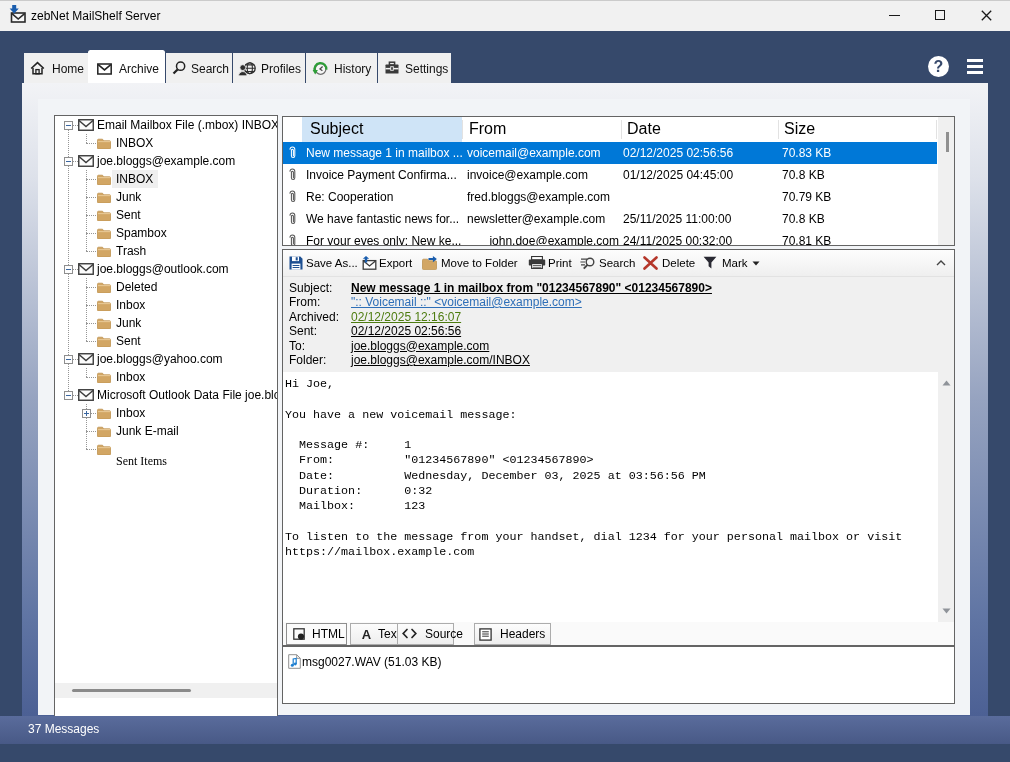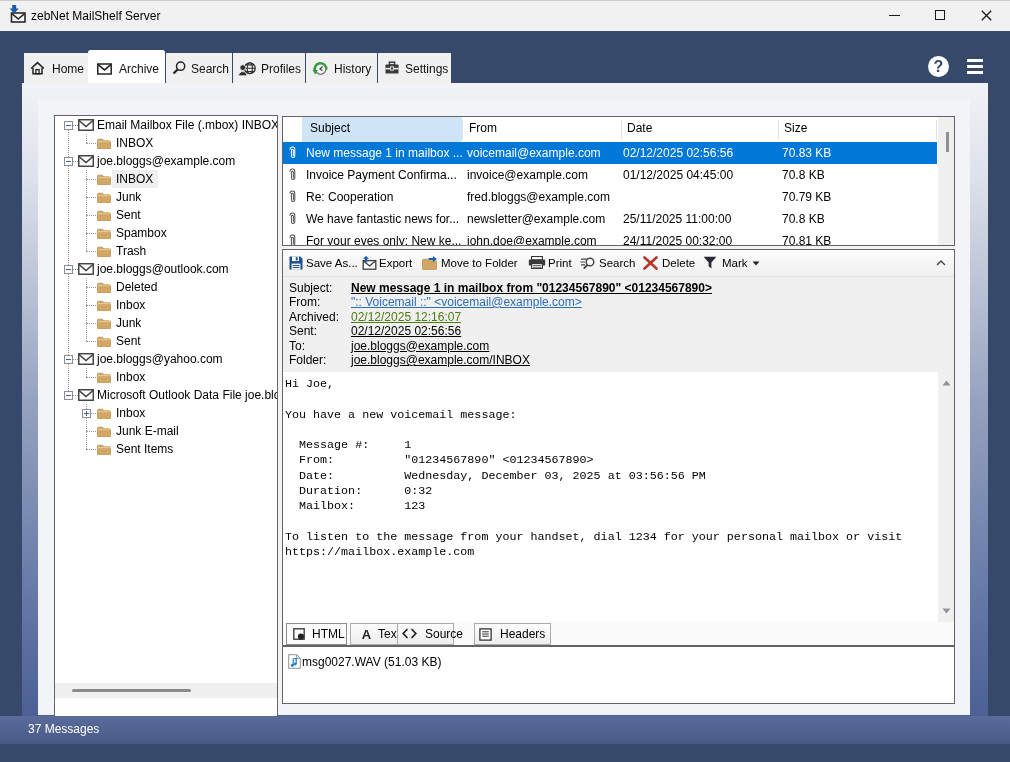--- a/index.html
+++ b/index.html
@@ -12,21 +12,21 @@
 .tab{position:absolute;top:53px;height:31px;background:#F0F0F0;color:#111;}
 .tab.active{top:50px;height:34px;background:#FFFFFF;border-radius:2.5px 2.5px 0 0;}
 .ticon{position:absolute;}
 .tlbl{position:absolute;font-size:12px;}
 #tree{left:54px;top:115px;width:224px;height:748px;background:#ffffff;border:1px solid #646464;box-sizing:border-box;overflow:hidden;}
 .trow{position:absolute;font-size:12px;height:18px;line-height:18px;color:#000;white-space:nowrap;}
 .vline{position:absolute;width:0;border-left:1px dotted #969696;}
 .hline{position:absolute;height:0;border-top:1px dotted #969696;}
 .ebox{position:absolute;width:9px;height:9px;background:#FDFDFD;border:1px solid #8E8E8E;box-sizing:border-box;}
 #list{left:282px;top:116px;width:673px;height:130px;background:#fff;border:1px solid #646464;box-sizing:border-box;overflow:hidden;}
-.lhdr{position:absolute;top:0;height:25px;font-size:12px;line-height:23px;color:#000;}
+.lhdr{position:absolute;top:0;height:25px;font-size:16px;line-height:23px;color:#000;}
 .hdiv{position:absolute;top:3px;width:1px;height:19px;background:#E2E2E2;}
 .lrow{position:absolute;left:0;width:654px;height:22px;font-size:12px;line-height:22px;color:#000;}
 .lcell{position:absolute;top:0;white-space:nowrap;overflow:hidden;}
 #view{left:282px;top:249px;width:673px;height:397px;background:#fff;border:1px solid #646464;box-sizing:border-box;}
 #toolbar{position:absolute;left:0;top:0;width:671px;height:26px;background:linear-gradient(to bottom,#FDFDFD,#EFEFEF);border-bottom:1px solid #E2E2E2;}
 .titem{position:absolute;font-size:11.5px;color:#000;line-height:26px;top:0;}
 .ticn{position:absolute;top:6px;}
 #hdrinfo{position:absolute;left:0;top:27px;width:671px;height:95px;background:#F0F0F0;font-size:12px;}
 .hlab{position:absolute;left:6px;white-space:nowrap;}
 .hval{position:absolute;left:68px;white-space:nowrap;text-decoration:underline;}
@@ -300,21 +300,21 @@
 </svg>
       </div>
       <div class="trow" style="left:61px;top:306px;">Junk E-mail</div>
       <div class="hline" style="left:31px;top:333px;width:10px;"></div>
       <div class="ab" style="left:42px;top:328px;">
         <svg width="14" height="11" viewBox="0 0 14 11">
 <path d="M0.5 2.2 a1 1 0 0 1 1-1 h4 l1.2 1.6 h6 a0.8 0.8 0 0 1 0.8 0.8 v6.4 a1 1 0 0 1 -1 1 h-11 a1 1 0 0 1 -1-1 z" fill="#D2A664" stroke="#BE9350" stroke-width="0.8"></path>
 <path d="M0.9 3.6 h12.6" stroke="#E7C894" stroke-width="1.1"></path>
 </svg>
       </div>
-      <div class="trow" style="left:61px;top:324px;">Sent Items</div>
+      <div class="trow" style="left:61px;top:336px;font-family:Liberation Serif, serif;">Sent Items</div>
       <div class="sbtrack" style="left:0;top:567px;width:222px;height:15px;"></div>
       <div class="ab" style="left:17px;top:573px;width:119px;height:3px;background:#8A8A8A;border-radius:2px;"></div>
     </div>
 <div id="list" class="ab">
       <div class="ab" style="left:19px;top:0;width:160px;height:25px;background:#CFE4F7;"></div>
       <div class="lhdr" style="left:27px;">Subject</div>
       <div class="lhdr" style="left:186px;">From</div>
       <div class="lhdr" style="left:344px;">Date</div>
       <div class="lhdr" style="left:501px;">Size</div>
       <div class="hdiv" style="left:179px;"></div>
@@ -364,21 +364,21 @@
         <div class="lcell" style="left:340px;width:152px;">25/11/2025 11:00:00</div>
         <div class="lcell" style="left:499px;width:150px;">70.8 KB</div>
       </div>
       <div class="lrow" style="top:113px;">
         <div class="ab" style="left:5px;top:4px;">
           <svg width="9" height="14" viewBox="0 0 9 14">
 <path d="M2 3.3 a2.4 2.4 0 0 1 4.8 0 v6.5 a1.7 1.7 0 0 1 -3.4 0 V4.3 a1 1 0 0 1 2 0 v5.4" fill="none" stroke="#555" stroke-width="1.05" stroke-linecap="round"></path>
 </svg>
         </div>
         <div class="lcell" style="left:23px;width:158px;">For your eyes only: New ke...</div>
-        <div class="lcell" style="left:184px;width:152px;">john.doe@example.com</div>
+        <div class="lcell" style="left:184px;width:152px;text-align:right;">john.doe@example.com</div>
         <div class="lcell" style="left:340px;width:152px;">24/11/2025 00:32:00</div>
         <div class="lcell" style="left:499px;width:150px;">70.81 KB</div>
       </div>
       <div class="sbtrack" style="left:655px;top:0;width:16px;height:128px;"></div>
       <div class="ab" style="left:663px;top:15px;width:3px;height:20px;background:#909090;"></div>
     </div>
 <div id="view" class="ab">
       <div id="toolbar">
         <div class="ticn" style="left:6px;">
           <svg width="14" height="14" viewBox="0 0 14 14">

